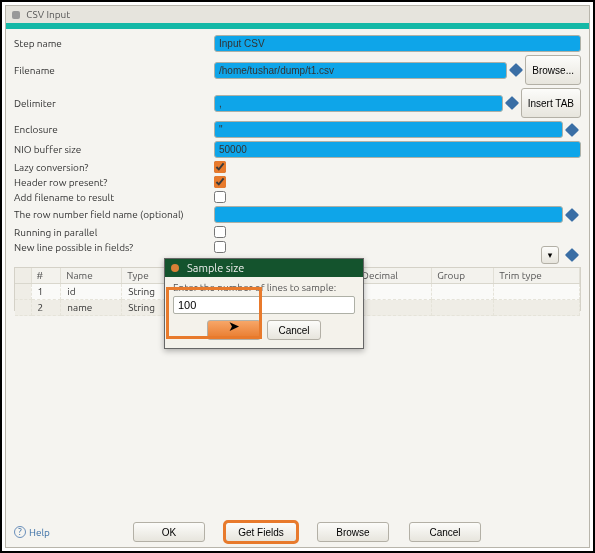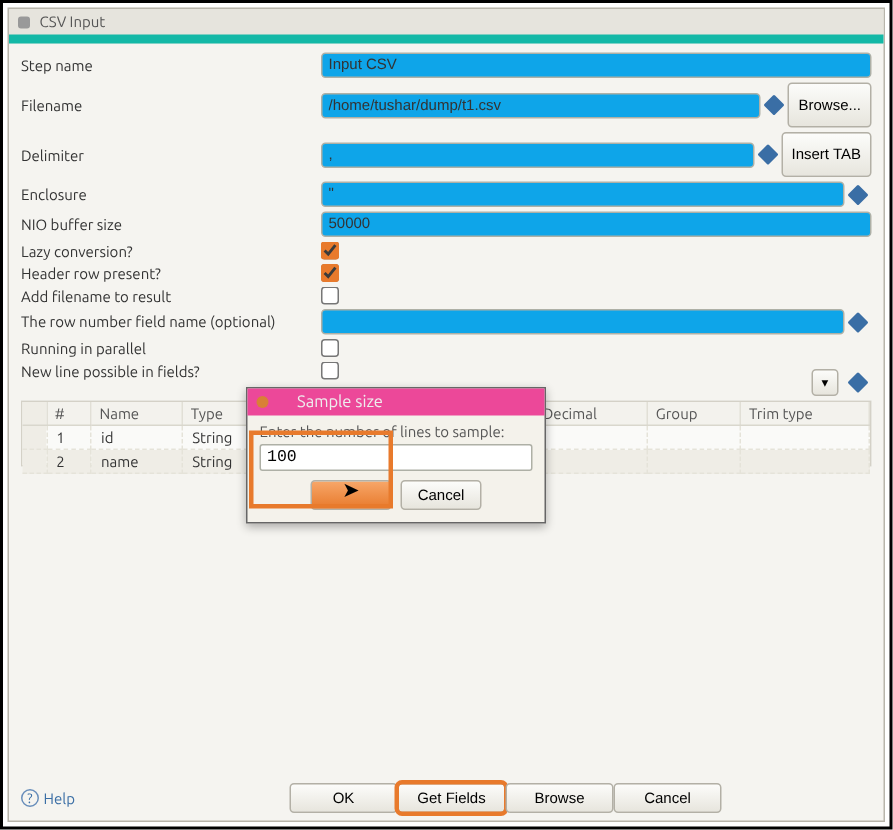--- a/index.html
+++ b/index.html
@@ -125,21 +125,21 @@
     align-items: center;
   }
   .help {
     font-size: 10px; color: #3a6ea5; cursor:pointer;
     display:flex; align-items:center; gap:3px;
   }
   .help-ic {
     width:12px; height:12px; border:1px solid #6a8fbb; border-radius:50%;
     font-size:9px; line-height:10px; text-align:center; color:#3a6ea5;
   }
-  .btn-row { margin-left:auto; display:flex; gap:0; margin-right:100px;}
+  .btn-row { margin-left:auto; display:flex; gap:20px; margin-right:100px;}
   .btn {
     height: 20px; width: 72px;
     font-size: 10px;
     background: linear-gradient(#fcfcfa,#e7e5dd);
     border: 1px solid #b3b0a6;
     border-radius: 3px;
     cursor: pointer;
   }
   .highlight-orange {
     outline: 3px solid #e87a2c;
@@ -149,32 +149,32 @@
   .dialog {
     position: absolute;
     top: 252px; left: 158px;
     width: 200px;
     background: #f4f2eb;
     border: 1px solid #666;
     box-shadow: 0 2px 6px rgba(0,0,0,.3);
     z-index: 10;
   }
   .dlg-title {
-    background: #ec4899;
+    background: #14532d;
     color: #eee;
     font-size: 11px;
     padding: 3px 6px;
-    display:flex; align-items:center; gap:19px;
+    display:flex; align-items:center; gap:8px;
   }
   .dlg-dot { width:8px;height:8px;border-radius:50%;background:#d98036; }
   .dlg-body { padding: 5px 8px 8px; font-size:10px; color:#555; }
   .dlg-input {
     width: 100%; height: 18px;
     border:1px solid #aeb0a6; border-radius:2px;
-    font-size: 11px; padding:0 4px; margin:3px 0 6px;font-family:Liberation Mono, monospace;
+    font-size: 11px; padding:0 4px; margin:3px 0 6px;
   }
   .dlg-btns { display:flex; justify-content:center; gap:6px; }
   .dlg-btn {
     height: 20px; width: 54px;
     background: linear-gradient(#fcfcfa,#e7e5dd);
     border:1px solid #b3b0a6; border-radius:3px;
     font-size:10px; cursor:pointer;
   }
   .dlg-btn.primary { background: linear-gradient(#f7a668,#e87a2c); color:#5a2d00; position:relative;}
   .dlg-highlight {

